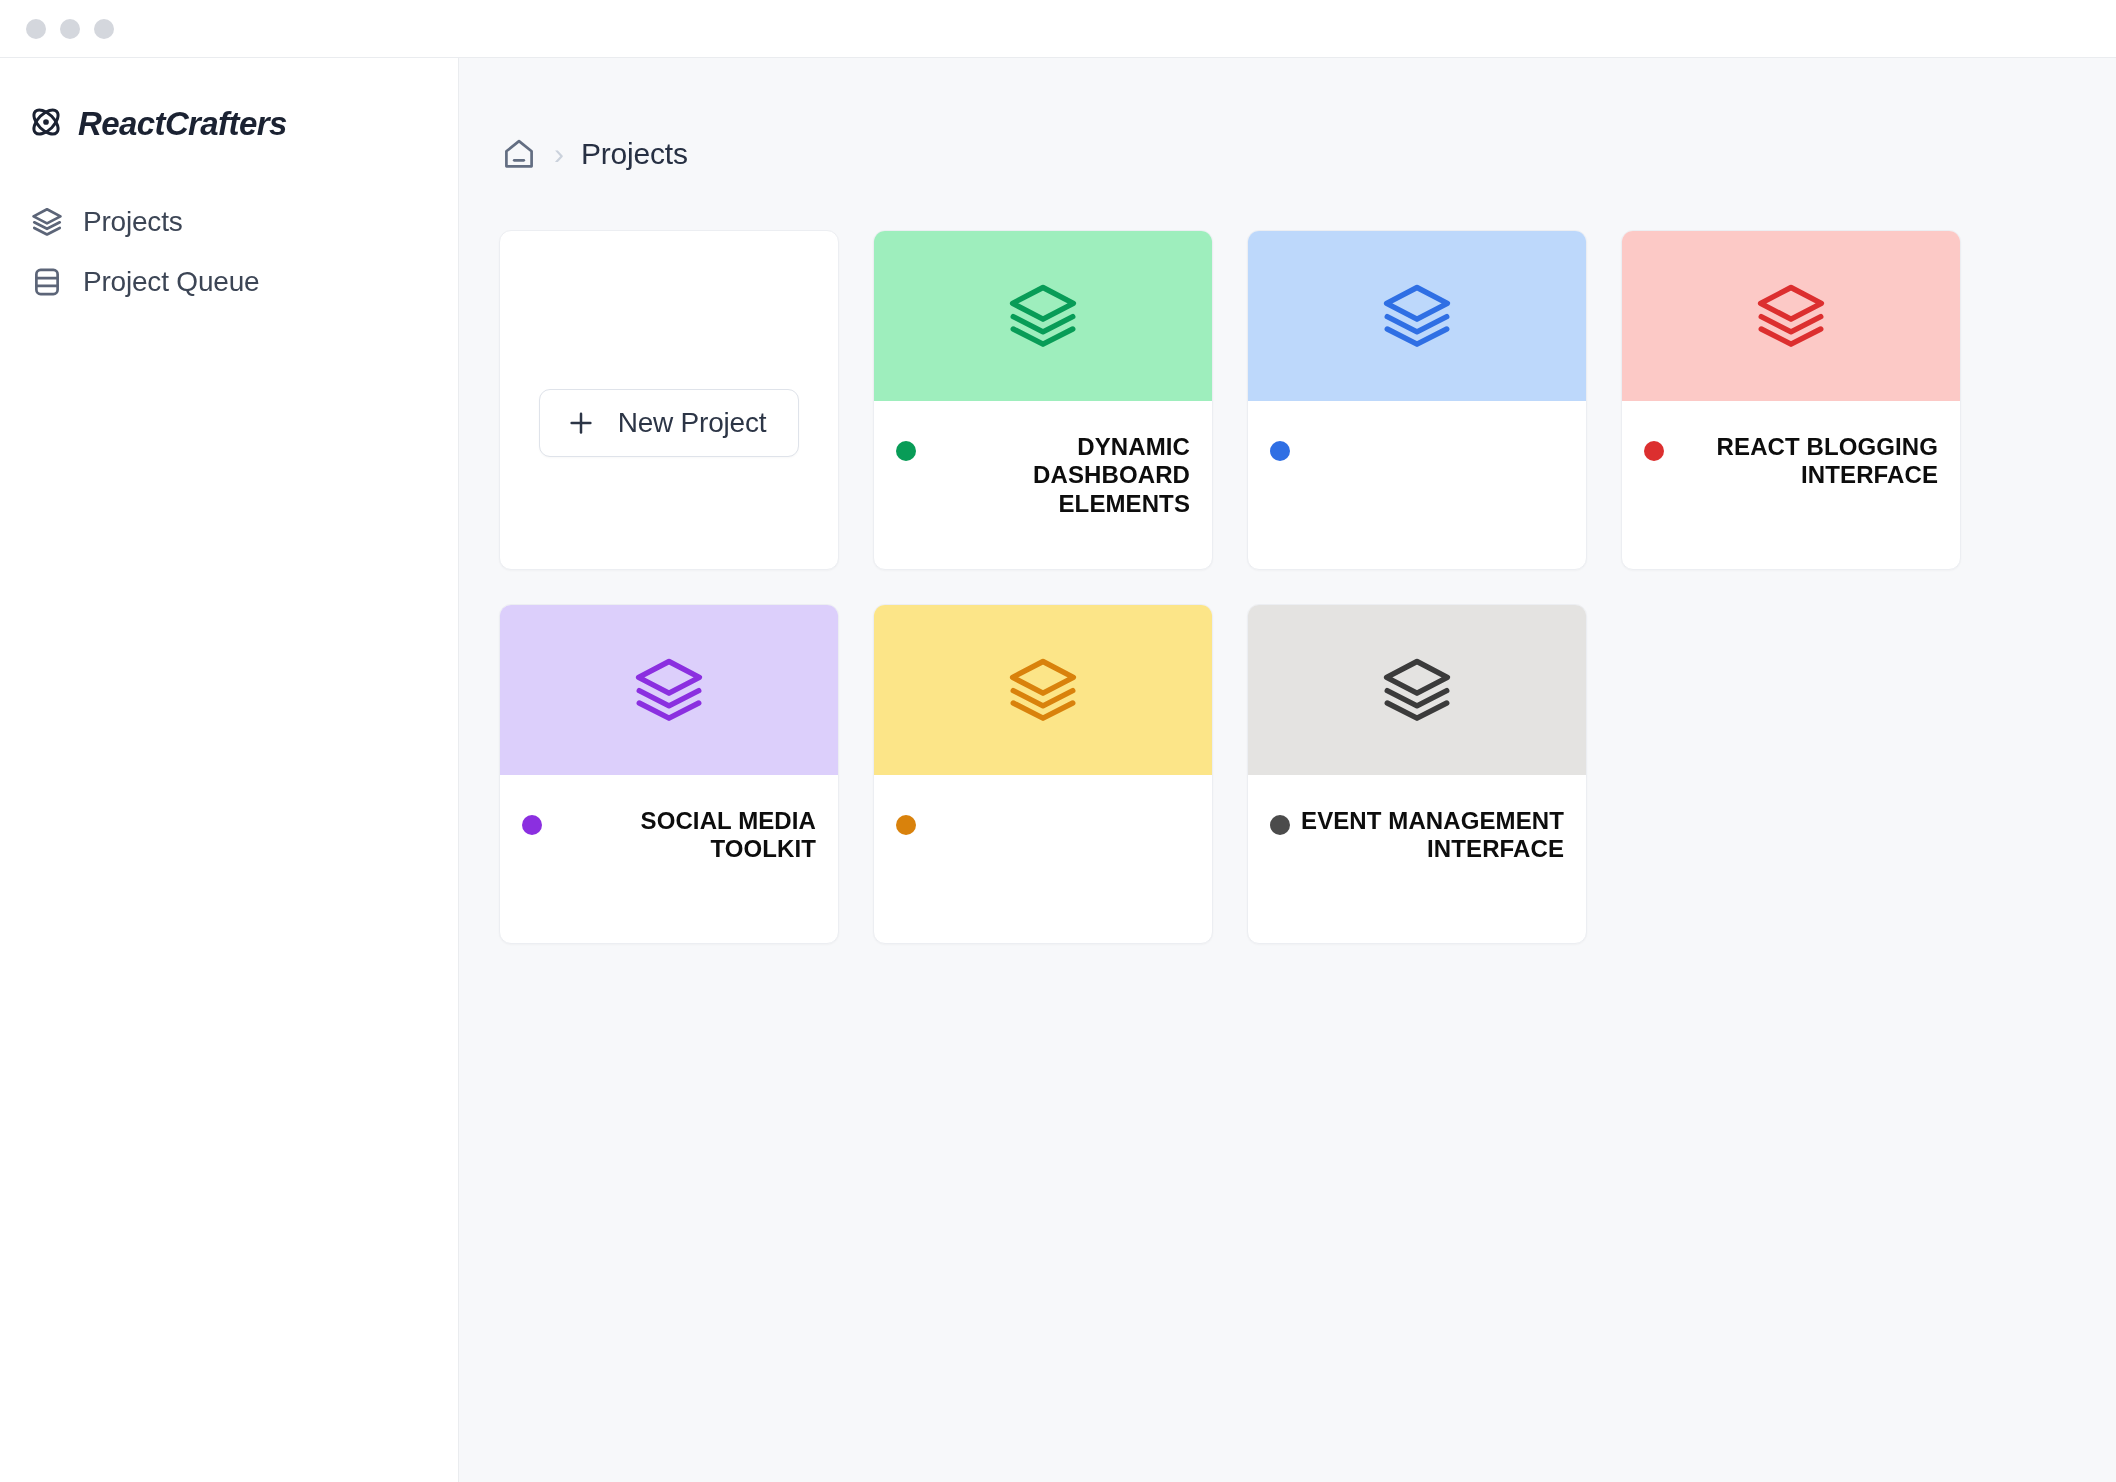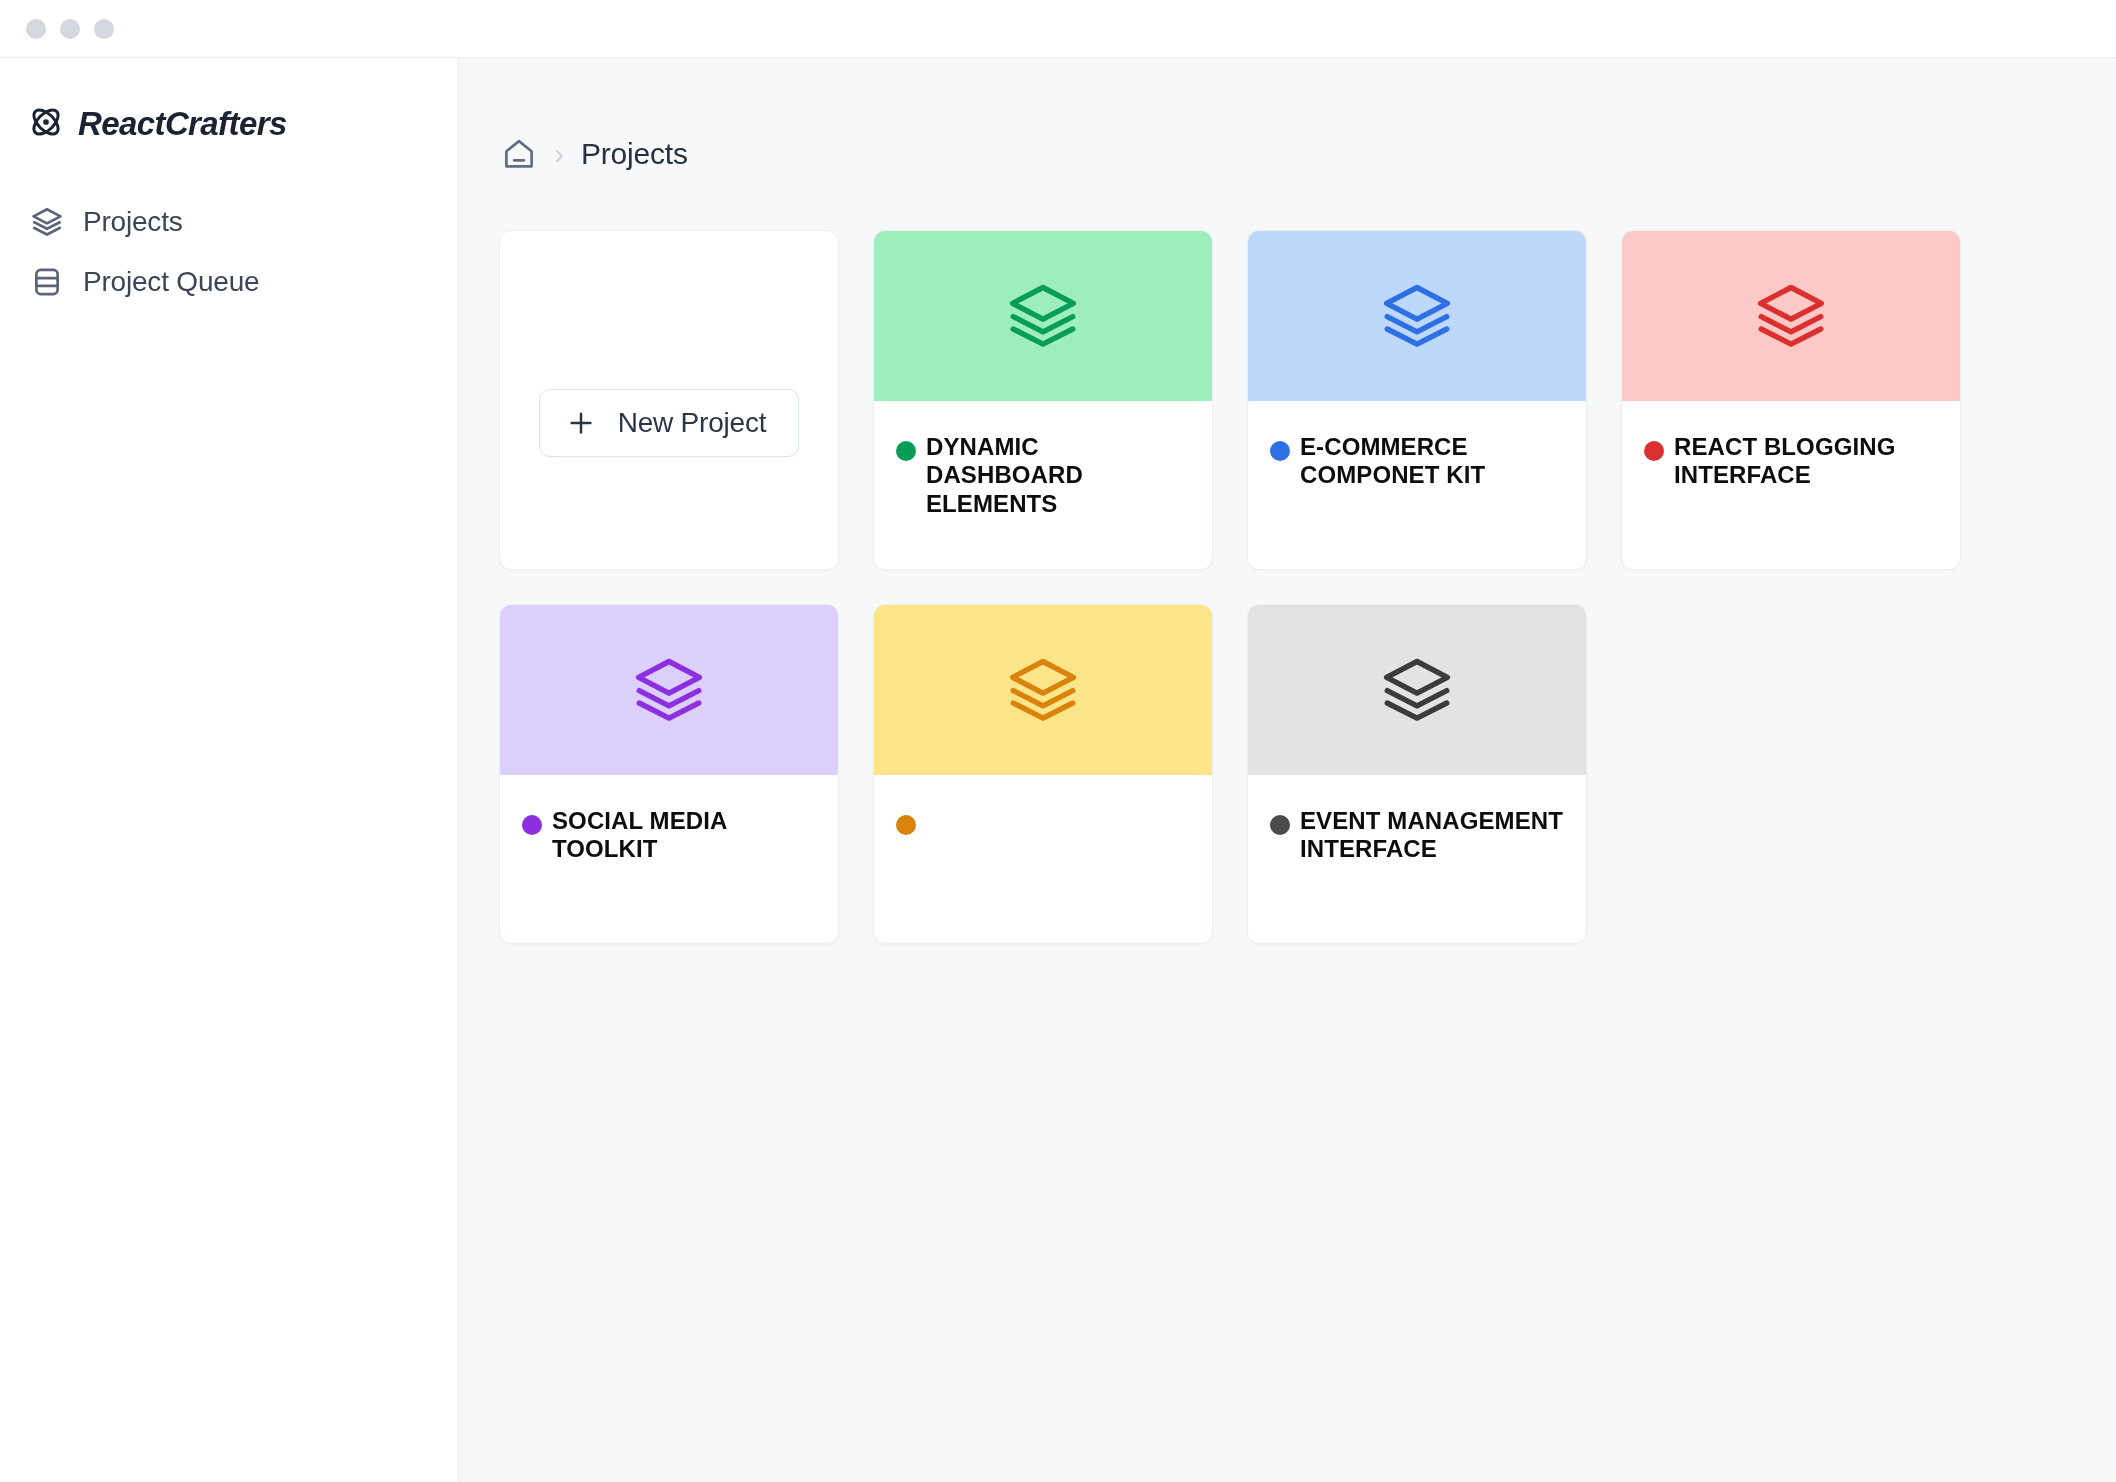--- a/index.html
+++ b/index.html
@@ -38,20 +38,21 @@
     width: 20px; height: 20px;
     border-radius: 50%;
     background: #d4d7dd;
   }
 
   
   #window-body {
     flex: 1 1 auto;
     display: flex;
     min-height: 0;
+    text-align: right;
   }
 
   
   #sidebar {
     width: 459px;
     flex: 0 0 459px;
     background: #ffffff;
     border-right: 1px solid #eaecef;
     padding: 46px 0 0 0;
   }
@@ -284,21 +285,20 @@
               <span>
                 <svg viewBox="0 0 24 24" fill="none" stroke="#2f6fe4" stroke-width="1.7" stroke-linejoin="round" stroke-linecap="round">
                   <path d="M12 3 L21.6 8 L12 13 L2.4 8 Z"></path>
                   <path d="M2.6 12.2 L12 17 L21.4 12.2"></path>
                   <path d="M2.6 16.1 L12 20.9 L21.4 16.1"></path>
                 </svg>
               </span>
             </div>
             <div class="card-meta">
               <span class="card-dot" style="background: rgb(47, 111, 228);"></span>
-              <span class="card-title">E-COMMERCE COMPONET KIT</span>
             </div>
           </div>
           <div class="card">
             <div class="card-thumb" style="background: rgb(252, 201, 198);">
               <span>
                 <svg viewBox="0 0 24 24" fill="none" stroke="#dc2f2f" stroke-width="1.7" stroke-linejoin="round" stroke-linecap="round">
                   <path d="M12 3 L21.6 8 L12 13 L2.4 8 Z"></path>
                   <path d="M2.6 12.2 L12 17 L21.4 12.2"></path>
                   <path d="M2.6 16.1 L12 20.9 L21.4 16.1"></path>
                 </svg>

